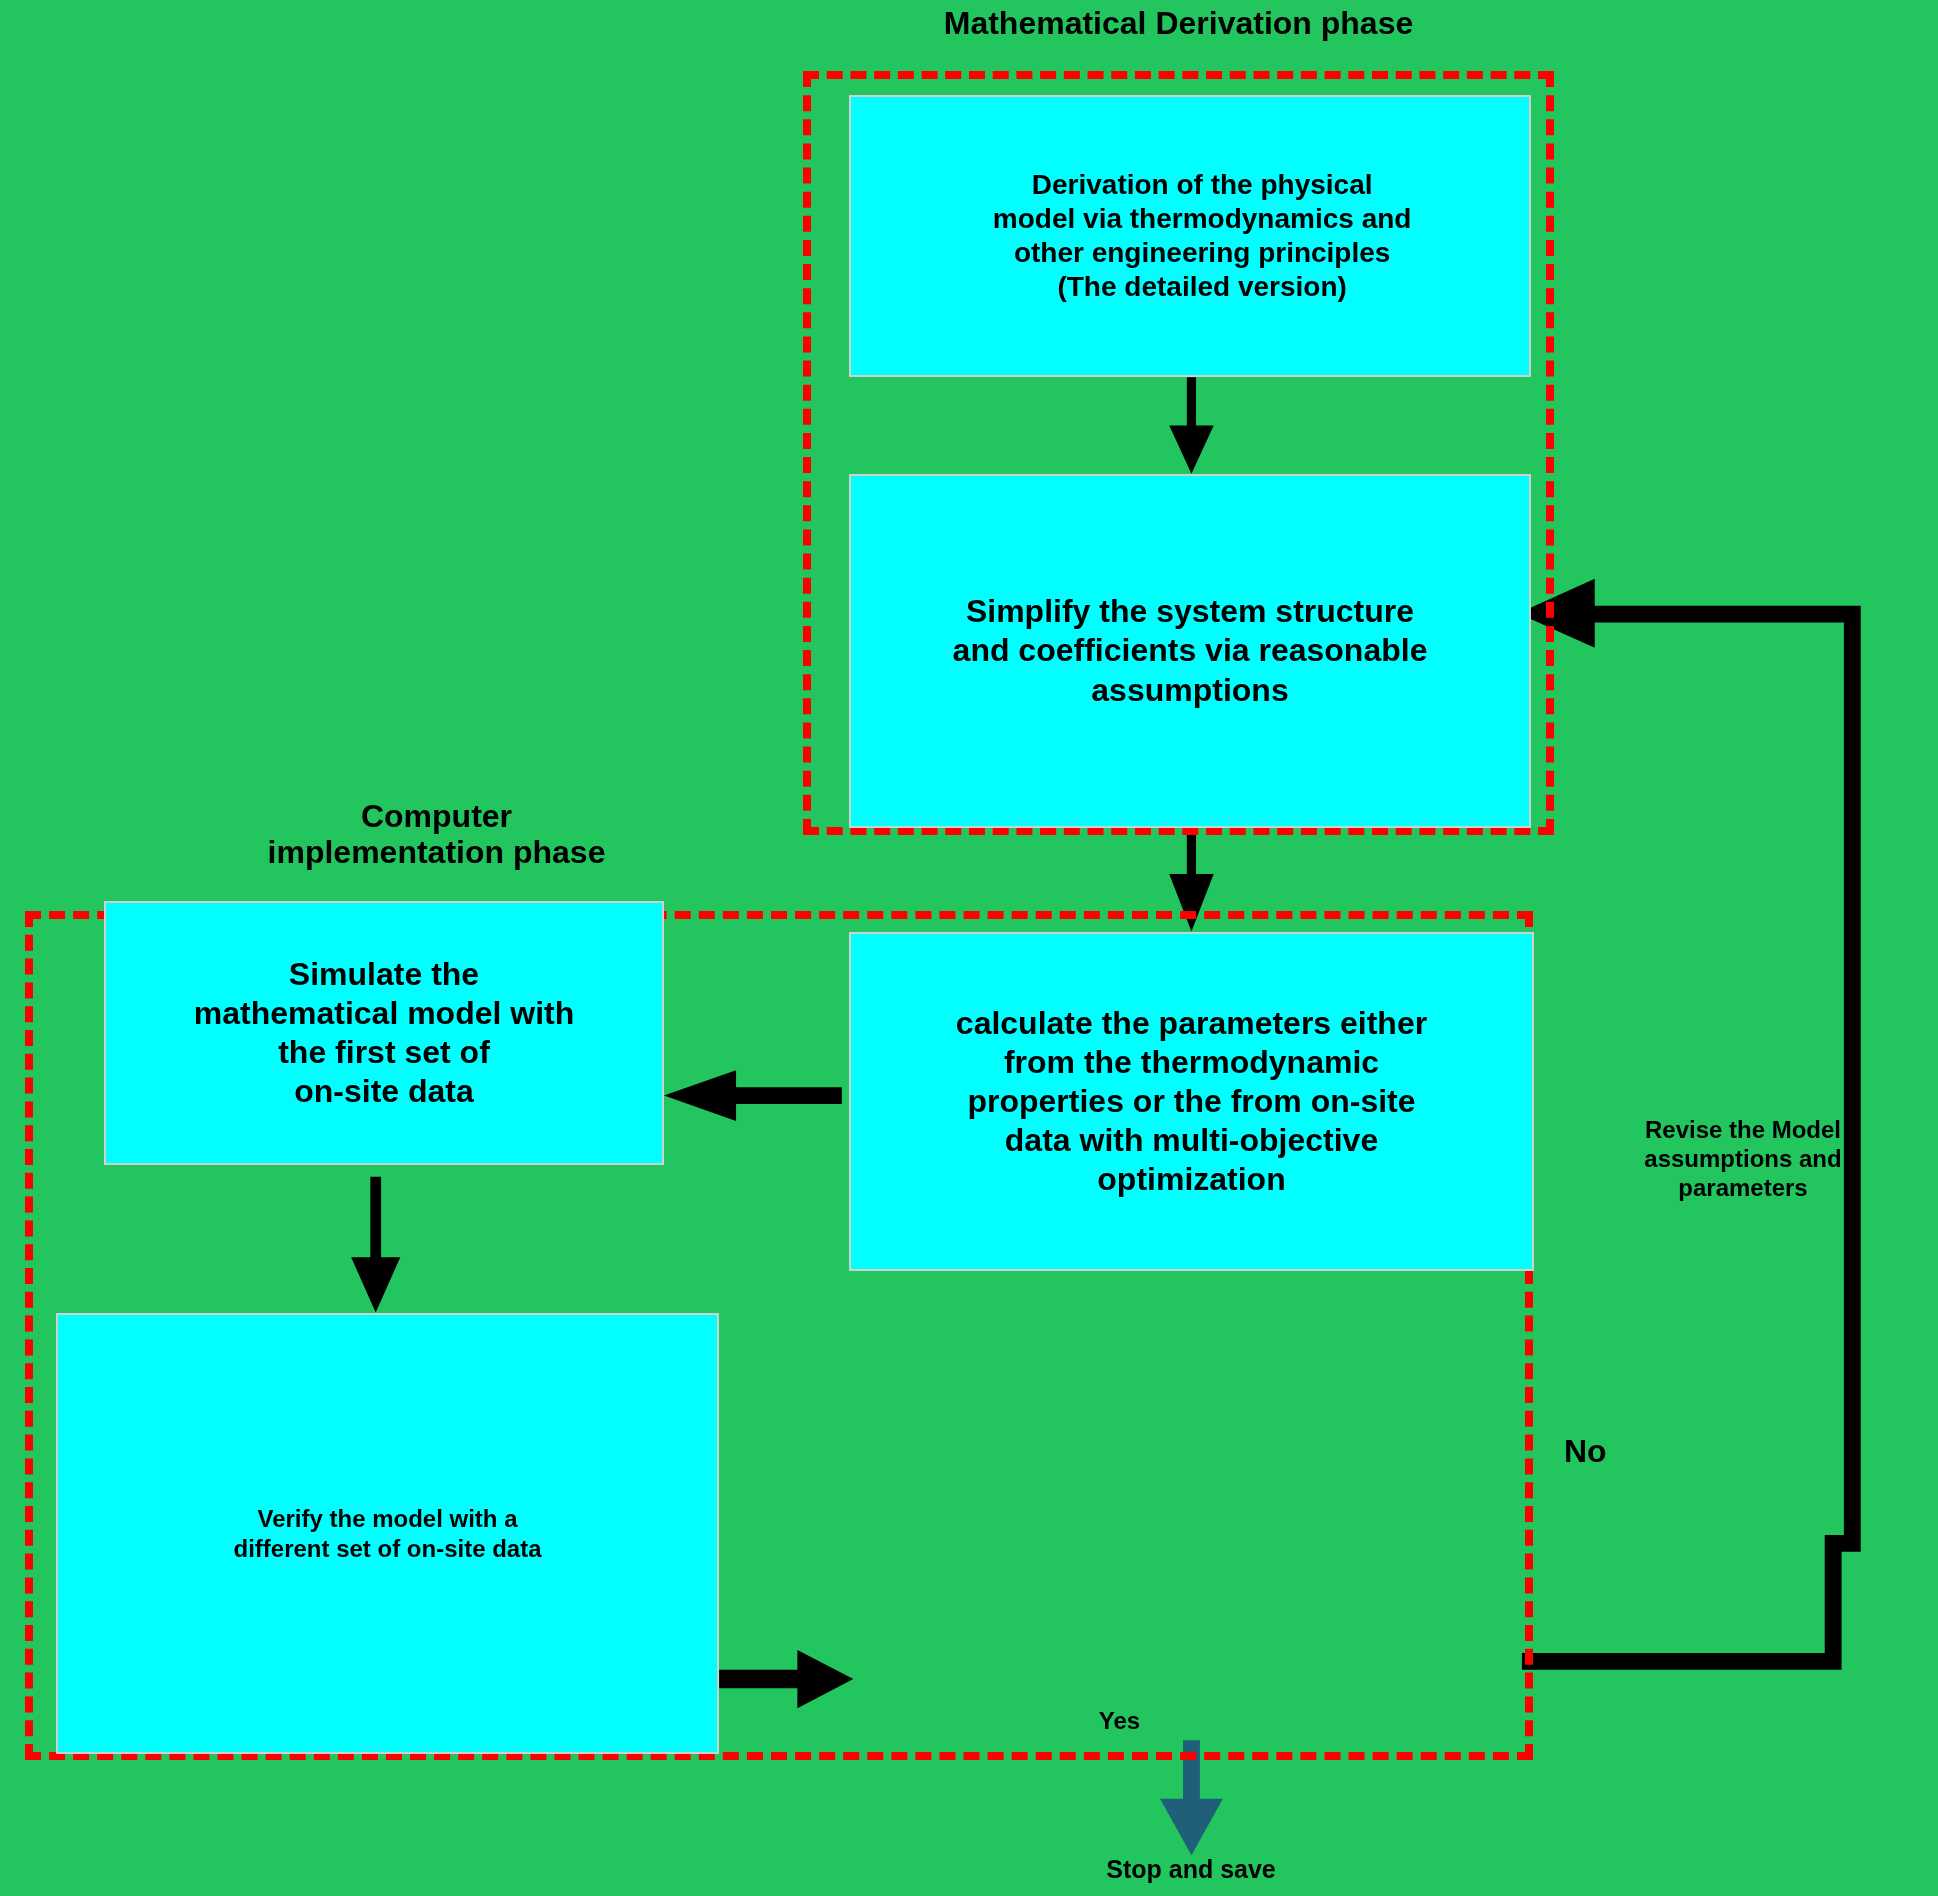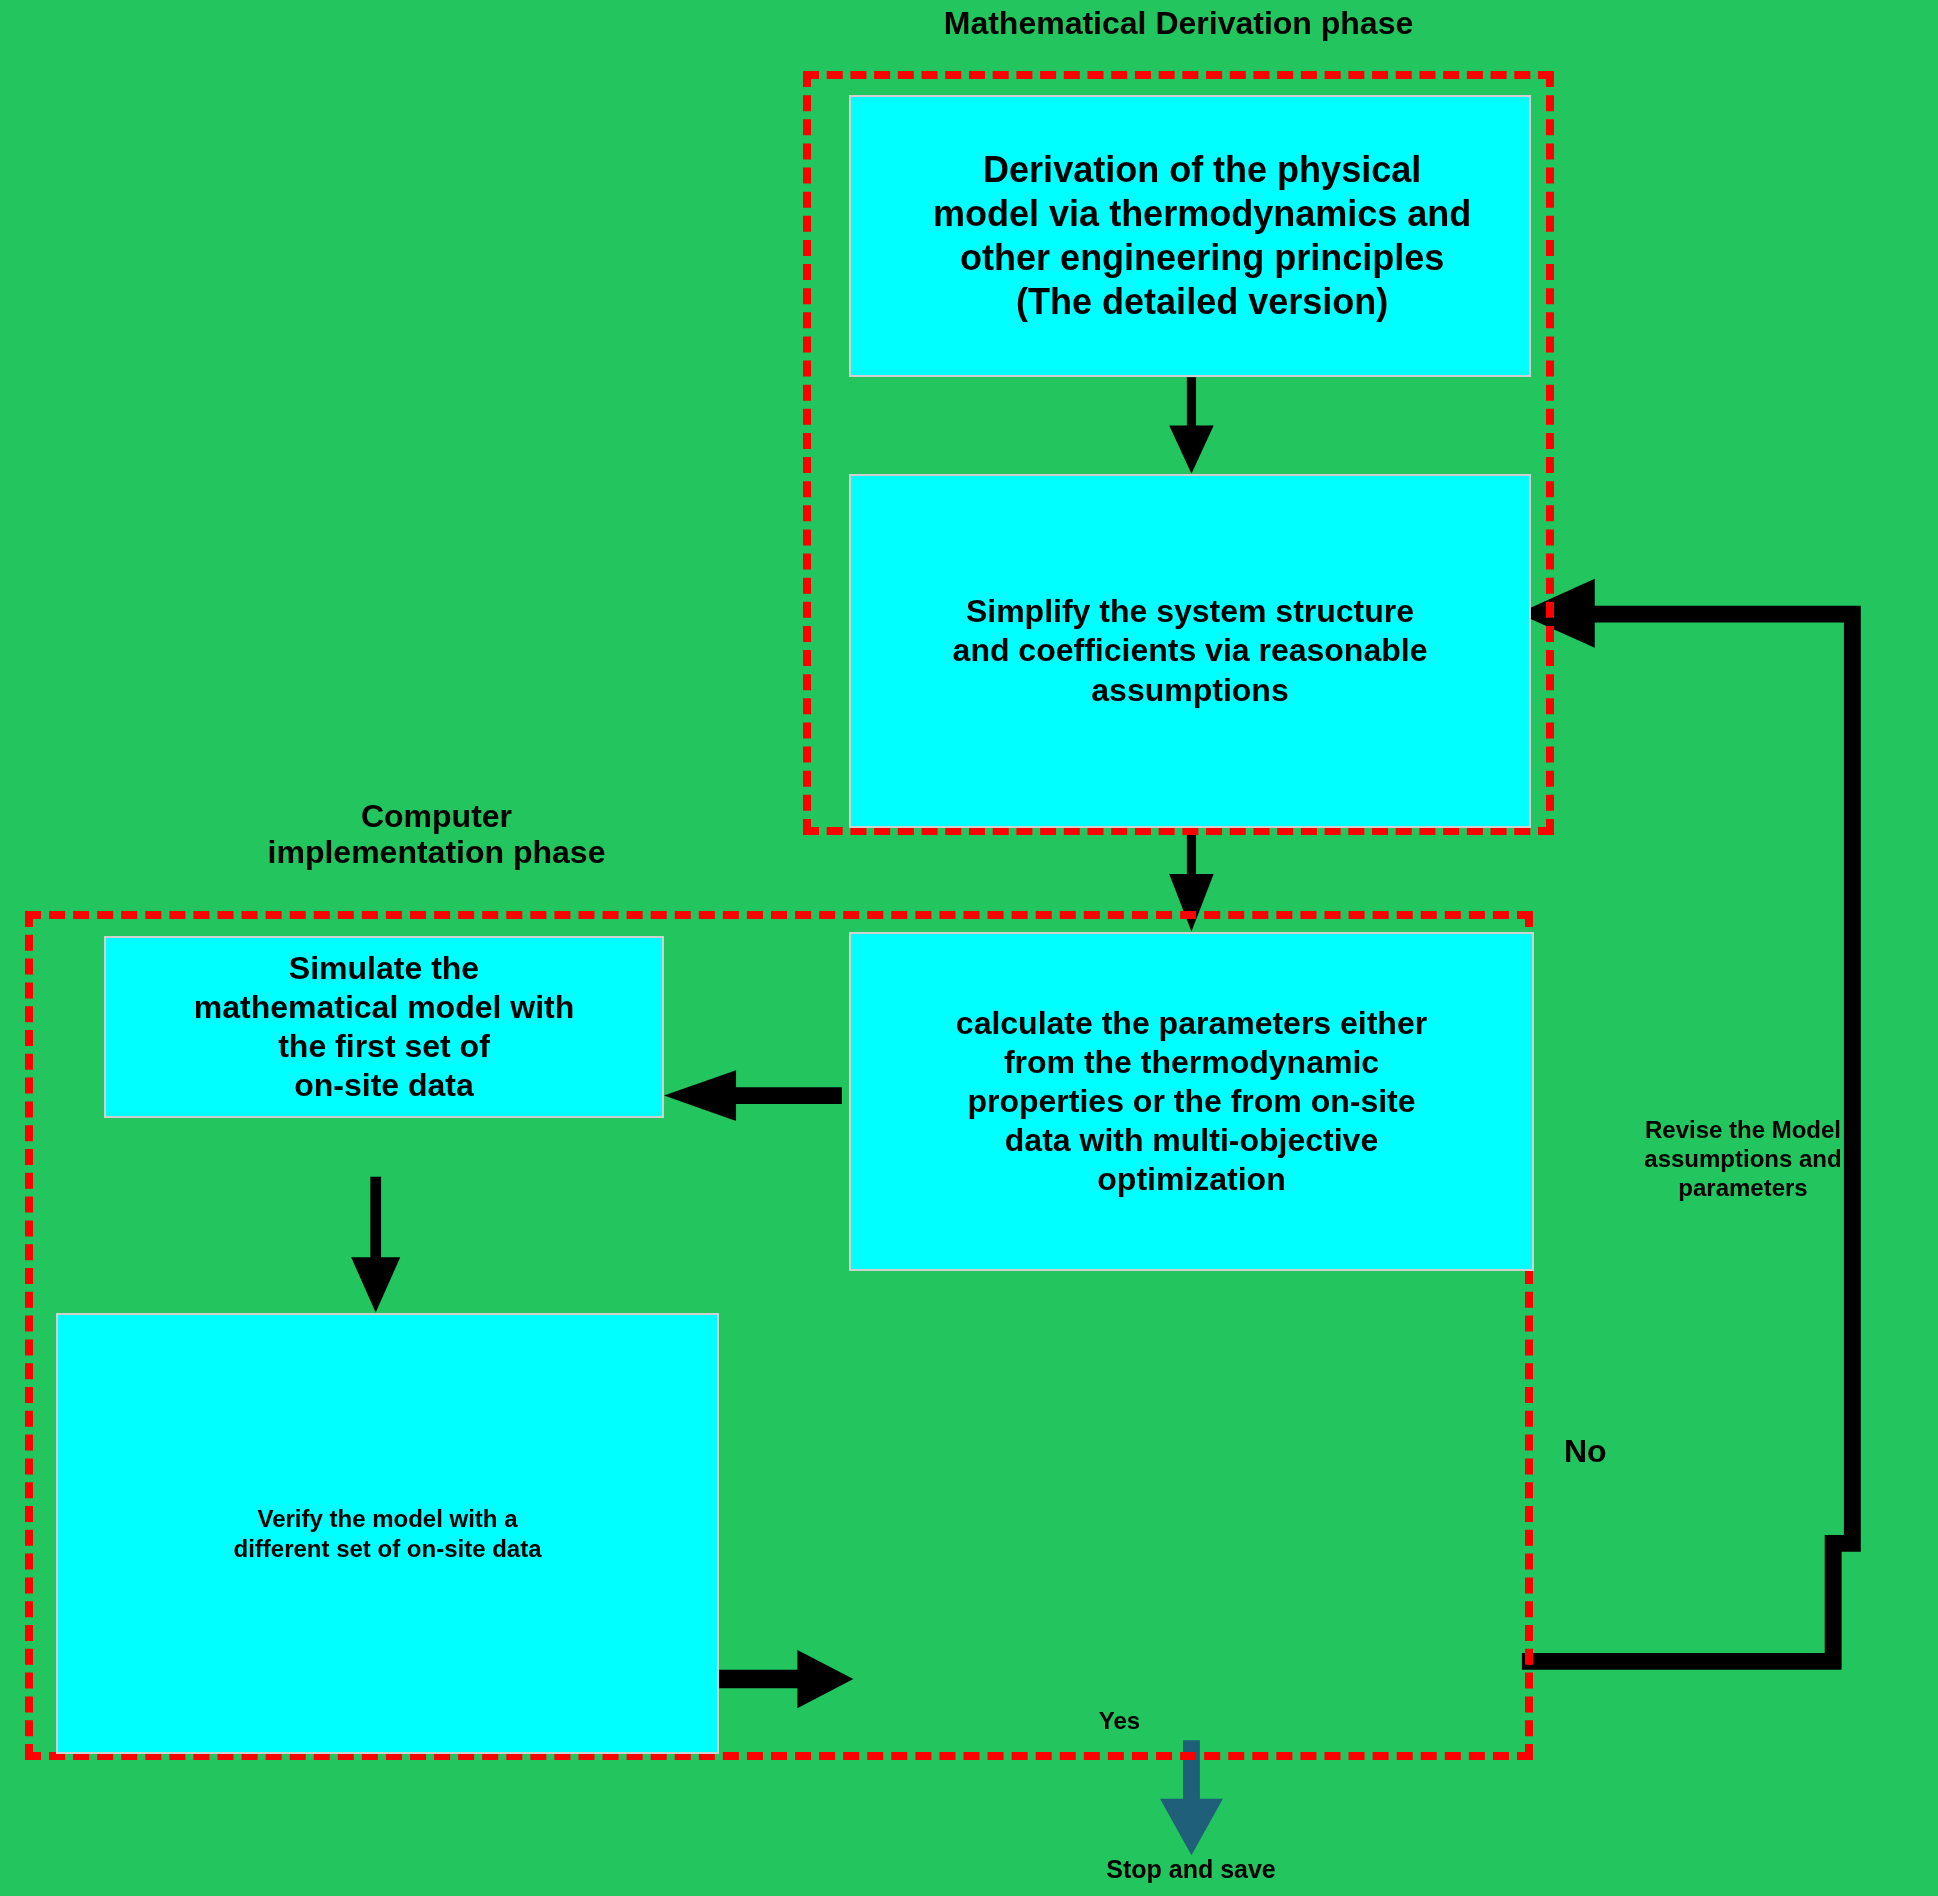--- a/index.html
+++ b/index.html
@@ -127,36 +127,36 @@
 
   <div class="phase-box" style="left:803px; top:71px; width:751px; height:764px;"></div>
 
   <div class="phase-box" style="left:25px; top:911px; width:1508px; height:849px;"></div>
 
   <div class="phase-title" style="left:803px; top:6.1px; width:751px; font-size:32px;">Mathematical Derivation phase</div>
 
   <div class="phase-title" style="left:222px; top:799px; width:429px; font-size:32px;">Computer
 implementation phase</div>
 
-  <div class="proc" style="left:849px; top:95px; width:682px; height:282px; font-size:36px;padding-left:32px;">Derivation of the physical
+  <div class="proc" style="left:849px; top:95px; width:682px; height:282px; font-size:28px;padding-left:32px;">Derivation of the physical
 model via thermodynamics and
 other engineering principles
 (The detailed version)</div>
 
   <div class="proc" style="left:849px; top:932px; width:685px; height:339px; font-size:32px;">calculate the parameters either
 from the thermodynamic
 properties or the from on-site
 data with multi-objective
 optimization</div>
 
   <div class="proc" style="left:849px; top:474px; width:682px; height:354px; font-size:32px;">Simplify the system structure
 and coefficients via reasonable
 assumptions</div>
 
-  <div class="proc" style="left:104px; top:936px; width:560px; height:182px; font-size:32px;">Simulate the
+  <div class="proc" style="left:104px; top:901px; width:560px; height:264px; font-size:32px;">Simulate the
 mathematical model with
 the first set of
 on-site data</div>
 
   <div class="proc" style="left:56px; top:1313px; width:663px; height:441px; font-size:24px;">Verify the model with a
 different set of on-site data</div>
 
 
   <div class="flow-label" style="left:1563px; top:1116px; width:360px; font-size:24px;">Revise the Model
 assumptions and

